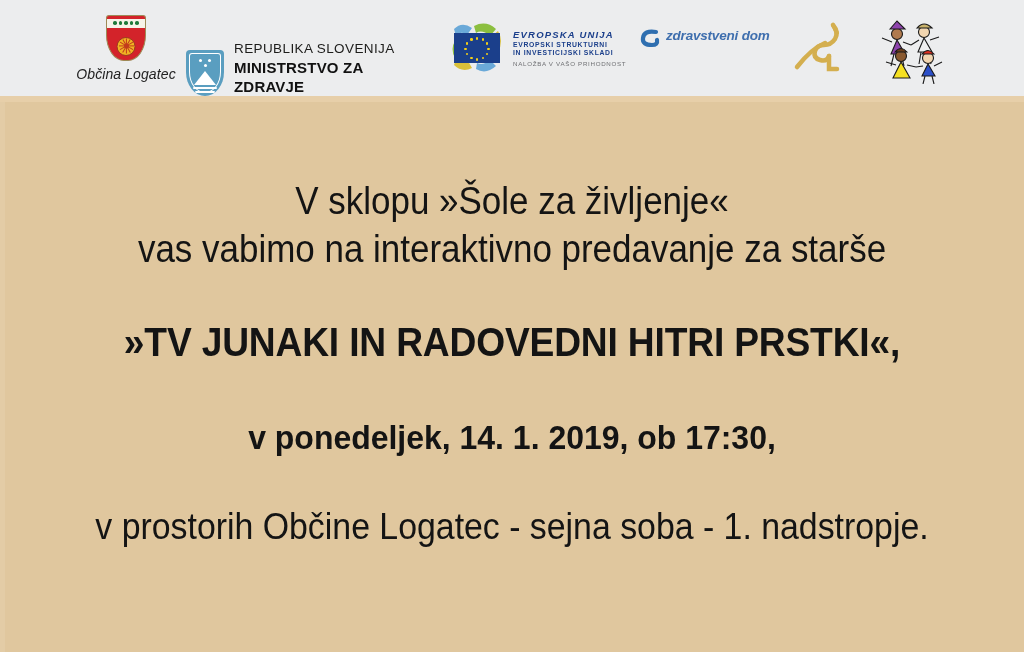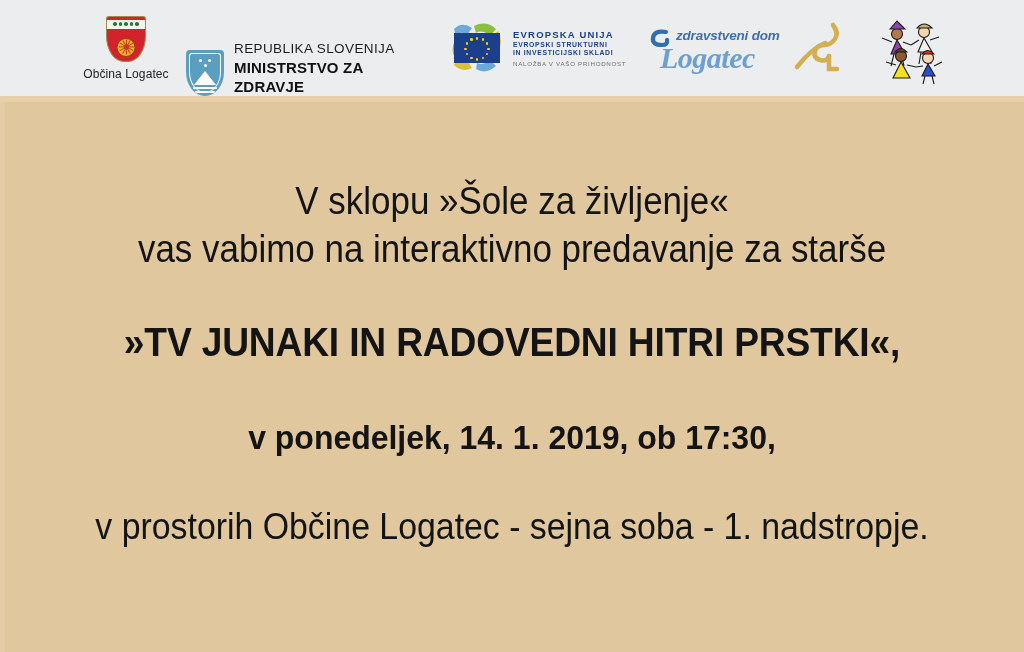--- a/index.html
+++ b/index.html
@@ -67,22 +67,23 @@
   .crest-hub {
     position: absolute; left: 50%; top: 50%; transform: translate(-50%,-50%);
     width: 5px; height: 5px; border-radius: 50%; background: #c23b1c;
   }
   .crest-spoke {
     position: absolute; left: 50%; top: 50%;
     width: 1.2px; height: 15px; background: #c23b1c;
     transform-origin: 50% 50%;
   }
   .obcina-label {
-    font-size: 12px; color: #222; margin-top: 5px; white-space: nowrap;
+    font-size: 14px; color: #222; margin-top: 5px; white-space: nowrap;
     letter-spacing: .1px;
+    font-style: italic;
   }
 
   
   .logo-minist { left: 186px; width: 250px; align-items: flex-end; }
   .si-shield-wrap { width: 38px; height: 46px; margin-right: 10px; }
   .si-shield {
     width: 38px; height: 46px; position: relative;
     background: #5a9ec0;
     border-radius: 4px 4px 19px 19px / 4px 4px 24px 24px;
     overflow: hidden;
@@ -120,26 +121,26 @@
   .eu-mark { width: 58px; height: 58px; position: relative; margin-right: 7px; }
   .eu-flag {
     position: absolute; left: 6px; top: 14px; width: 46px; height: 30px;
     background: #1b3f8b;
   }
   .eu-stars { position: absolute; inset: 0; }
   .eu-star {
     position: absolute; width: 2.6px; height: 2.6px; background: #f6d117; border-radius: 50%;
   }
   .eu-text { line-height: 1.25; }
-  .eu-t1 { font-size: 9.5px; font-weight: bold; color: #1b3f8b; letter-spacing: 1.2px; }
+  .eu-t1 { font-size: 9.5px; font-weight: bold; color: #1b3f8b; letter-spacing: 1.2px; font-style: italic; }
   .eu-t2, .eu-t3 { font-size: 6.8px; font-weight: bold; color: #1b3f8b; letter-spacing: .7px; }
   .eu-t4 { font-size: 6.2px; color: #6f7073; letter-spacing: .7px; margin-top: 2px; }
 
   
-  .logo-zd { left: 636px; width: 150px; align-items: center; justify-content: flex-end; }
+  .logo-zd { left: 636px; width: 150px; align-items: center; }
   .zd-wrap { position: relative; width: 140px; height: 52px; }
   .zd-small {
     position: absolute; left: 30px; top: 6px;
     font-size: 13.5px; color: #3f6fae; font-style: italic; font-weight: bold;
     font-family: "Liberation Sans", sans-serif; letter-spacing: -.2px;
   }
   .zd-big {
     position: absolute; left: 14px; top: 19px;
     font-size: 30px; color: #6d9fd0; font-style: italic; font-weight: bold;
     font-family: "Liberation Serif", serif; letter-spacing: -.5px;
@@ -260,21 +261,20 @@
       <div class="eu-t4">NALOŽBA V VAŠO PRIHODNOST</div>
     </div>
   </div>
 
   <div class="logo-slot logo-zd">
     <div class="zd-wrap">
       <svg width="30" height="40" viewBox="0 0 30 40" style="position:absolute;left:0;top:6px;">
         <path d="M20 4 Q8 2 7 10 Q6 17 16 17 Q22 17 21 12" stroke="#2f6fb0" stroke-width="4.2" fill="none" stroke-linecap="round"></path>
       </svg>
       <div class="zd-small">zdravstveni dom</div>
-      <div class="zd-big">Logatec</div>
     </div>
   </div>
 
   <div class="logo-slot logo-gold">
     <svg width="58" height="58" viewBox="0 0 58 58">
       <path d="M40 6 Q46 13 42 20 Q38 26 31 26 Q24 26 22 32 Q20 39 27 41 Q34 43 36 37" stroke="#d4af4f" stroke-width="4.5" fill="none" stroke-linecap="round"></path>
       <path d="M32 24 Q18 30 4 48" stroke="#d4af4f" stroke-width="4.5" fill="none" stroke-linecap="round"></path>
       <path d="M36 37 L36 50 L44 50" stroke="#d4af4f" stroke-width="4.5" fill="none" stroke-linecap="round"></path>
       <path d="M40 6 L44 14" stroke="#d4af4f" stroke-width="4" fill="none" stroke-linecap="round"></path>
     </svg>

